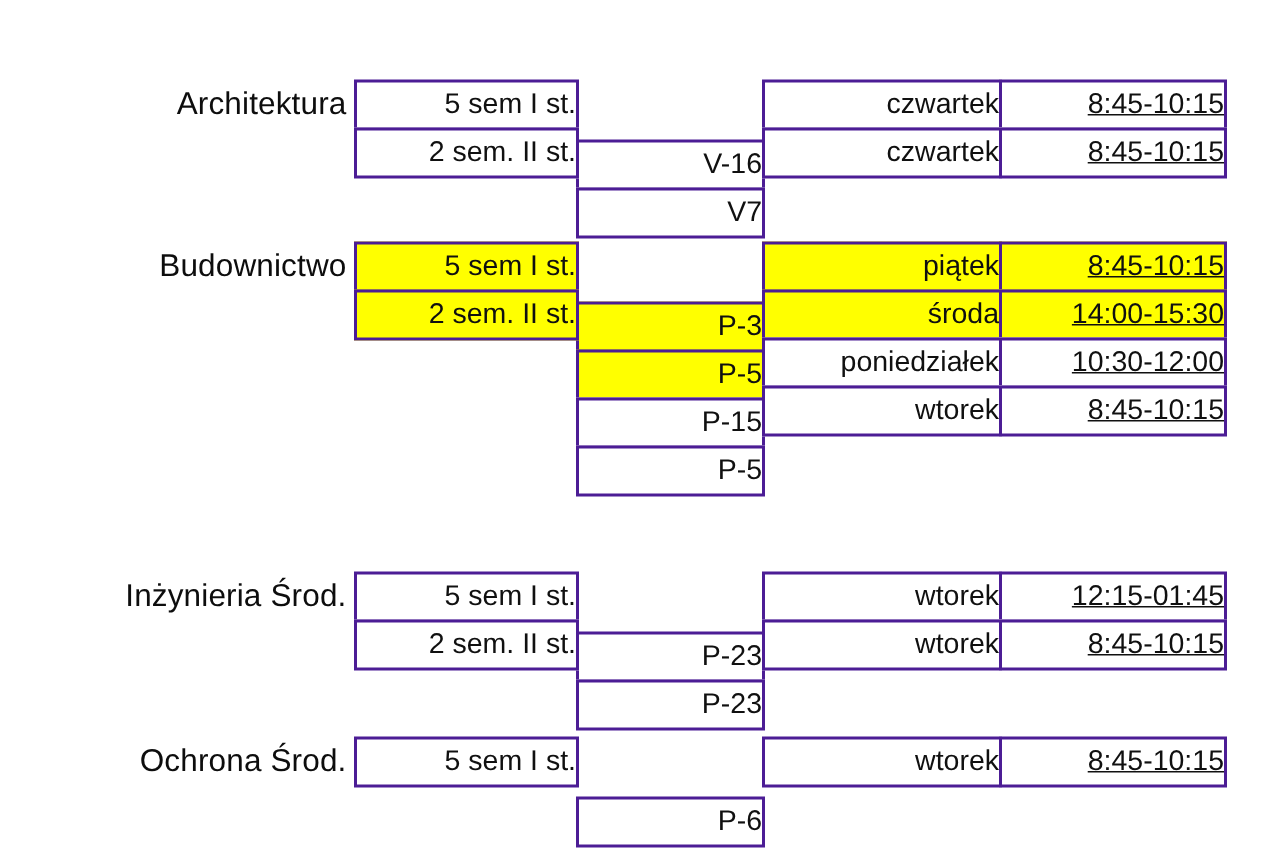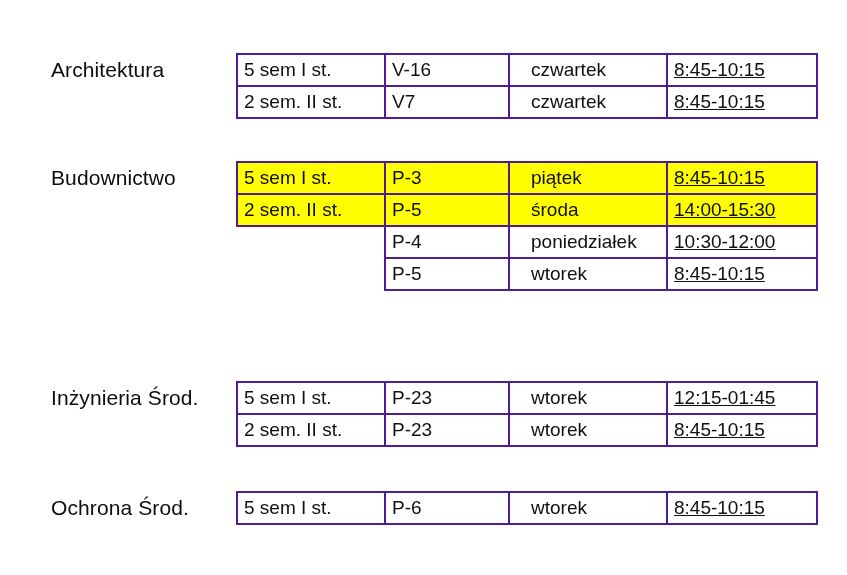--- a/index.html
+++ b/index.html
@@ -15,20 +15,21 @@
     position: relative;
     overflow: hidden;
   }
 
   #schedule-root {
     position: absolute;
     left: 0;
     top: 0;
     width: 847px;
     height: 495px;
+    text-align: right;
   }
 
   
   .faculty-block {
     position: absolute;
     left: 0;
     width: 847px;
   }
 
   .faculty-label {
@@ -67,21 +68,21 @@
     font-size: 19px;
     line-height: 30px;
     padding-left: 6px;
     white-space: nowrap;
     overflow: hidden;
     color: #101010;
   }
 
   
   .col-sem  { left: 0px;   width: 150px; }
-  .col-room { left: 148px; width: 126px; }
+  .col-room { left: 148px; width: 126px; margin-top: 40px; }
   .col-day  { left: 272px; width: 160px; padding-left: 21px; }
   .col-time { left: 430px; width: 152px; text-decoration: underline; }
 
   
   .sched-row + .sched-row { margin-top: -2px; }
 
   .cell.highlight { background: #FFFF00; }
 
   .cell.empty-slot {
     border: none;
@@ -127,21 +128,21 @@
         <div class="cell col-time highlight">8:45-10:15</div>
       </div>
       <div class="sched-row">
         <div class="cell col-sem highlight">2 sem. II st.</div>
         <div class="cell col-room highlight">P-5</div>
         <div class="cell col-day highlight">środa</div>
         <div class="cell col-time highlight">14:00-15:30</div>
       </div>
       <div class="sched-row">
         <div class="cell col-sem empty-slot"></div>
-        <div class="cell col-room">P-4</div>
+        <div class="cell col-room">P-15</div>
         <div class="cell col-day">poniedziałek</div>
         <div class="cell col-time">10:30-12:00</div>
       </div>
       <div class="sched-row">
         <div class="cell col-sem empty-slot"></div>
         <div class="cell col-room">P-5</div>
         <div class="cell col-day">wtorek</div>
         <div class="cell col-time">8:45-10:15</div>
       </div>
     </div>

